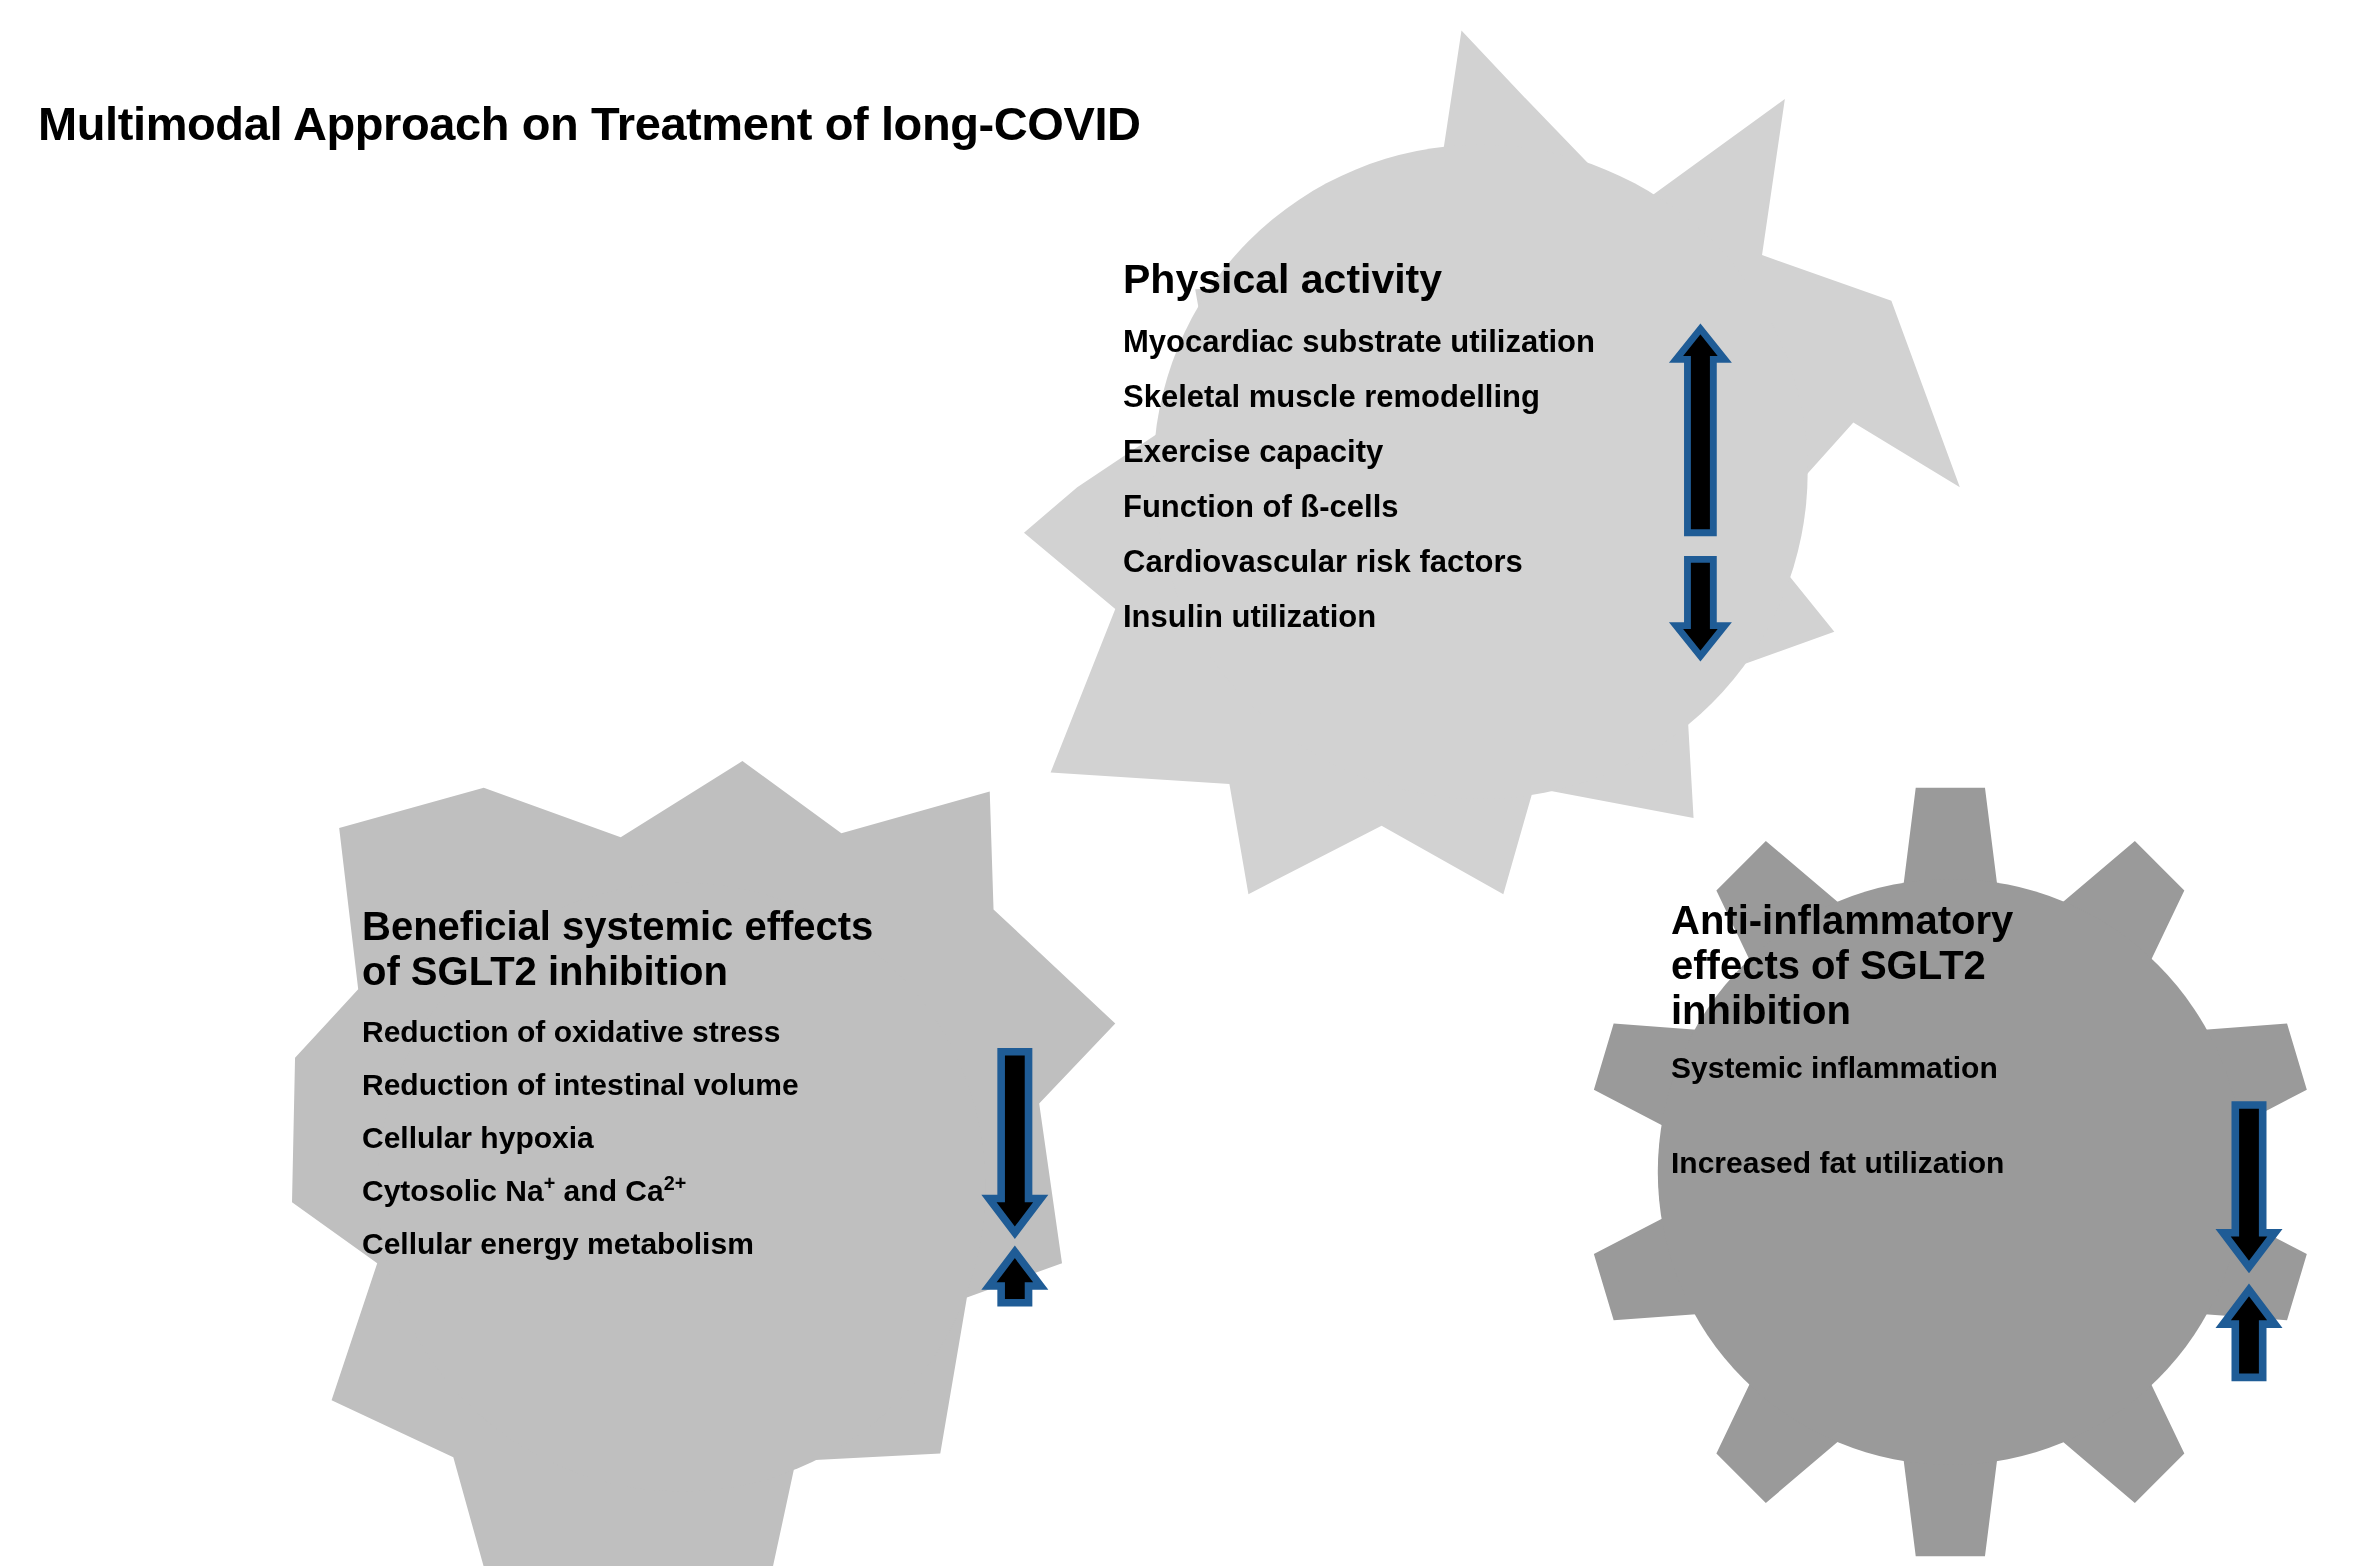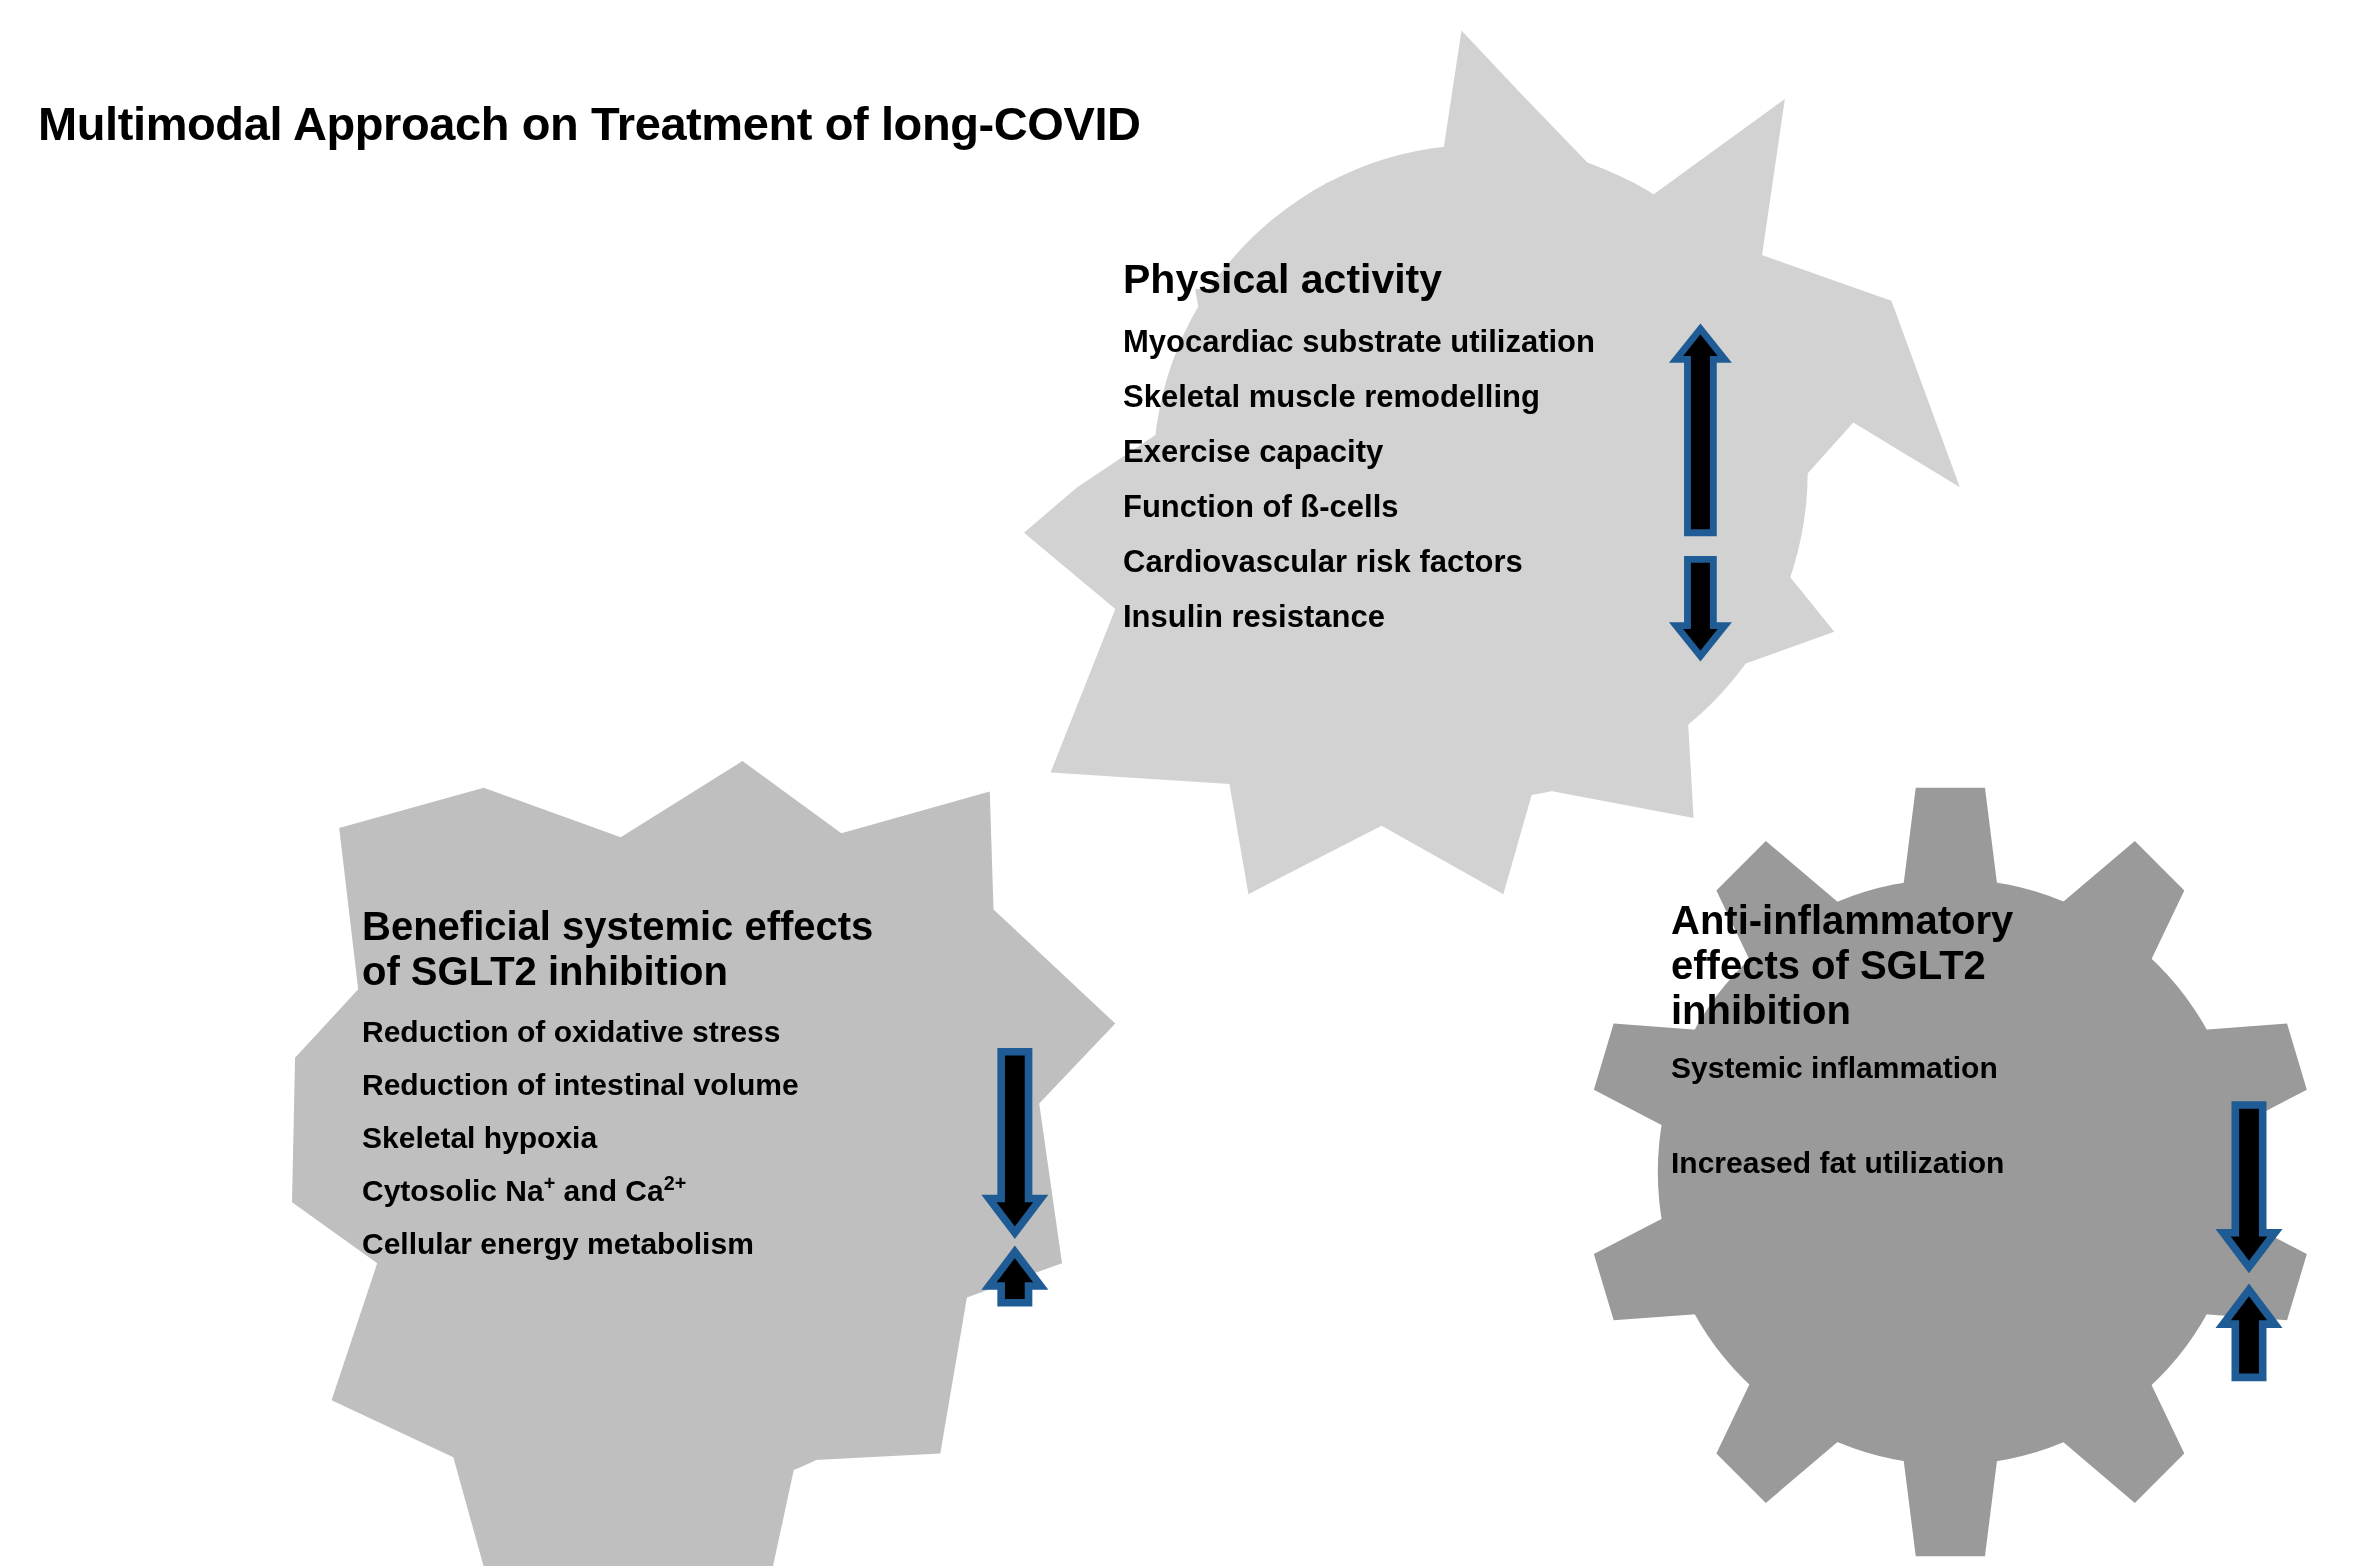--- a/index.html
+++ b/index.html
@@ -93,31 +93,31 @@
 
   <div class="page-title">Multimodal Approach on Treatment of long-COVID</div>
 
   <div class="gear-text" id="gear-top-text">
     <div class="gear-heading">Physical activity</div>
     <div class="gear-item">Myocardiac substrate utilization</div>
     <div class="gear-item">Skeletal muscle remodelling</div>
     <div class="gear-item">Exercise capacity</div>
     <div class="gear-item">Function of ß-cells</div>
     <div class="gear-item">Cardiovascular risk factors</div>
-    <div class="gear-item">Insulin resistance</div>
+    <div class="gear-item">Insulin utilization</div>
   </div>
 
   <div class="gear-text" id="gear-left-text">
     <div class="gear-heading">
       <div>Beneficial systemic effects</div>
       <div>of SGLT2 inhibition</div>
     </div>
     <div class="gear-item">Reduction of oxidative stress</div>
     <div class="gear-item">Reduction of intestinal volume</div>
-    <div class="gear-item">Skeletal hypoxia</div>
+    <div class="gear-item">Cellular hypoxia</div>
     <div class="gear-item"><span>Cytosolic Na</span><sup>+</sup><span> and Ca</span><sup>2+</sup></div>
     <div class="gear-item">Cellular energy metabolism</div>
   </div>
 
   <div class="gear-text" id="gear-right-text">
     <div class="gear-heading">
       <div>Anti-inflammatory</div>
       <div>effects of SGLT2</div>
       <div>inhibition</div>
     </div>

